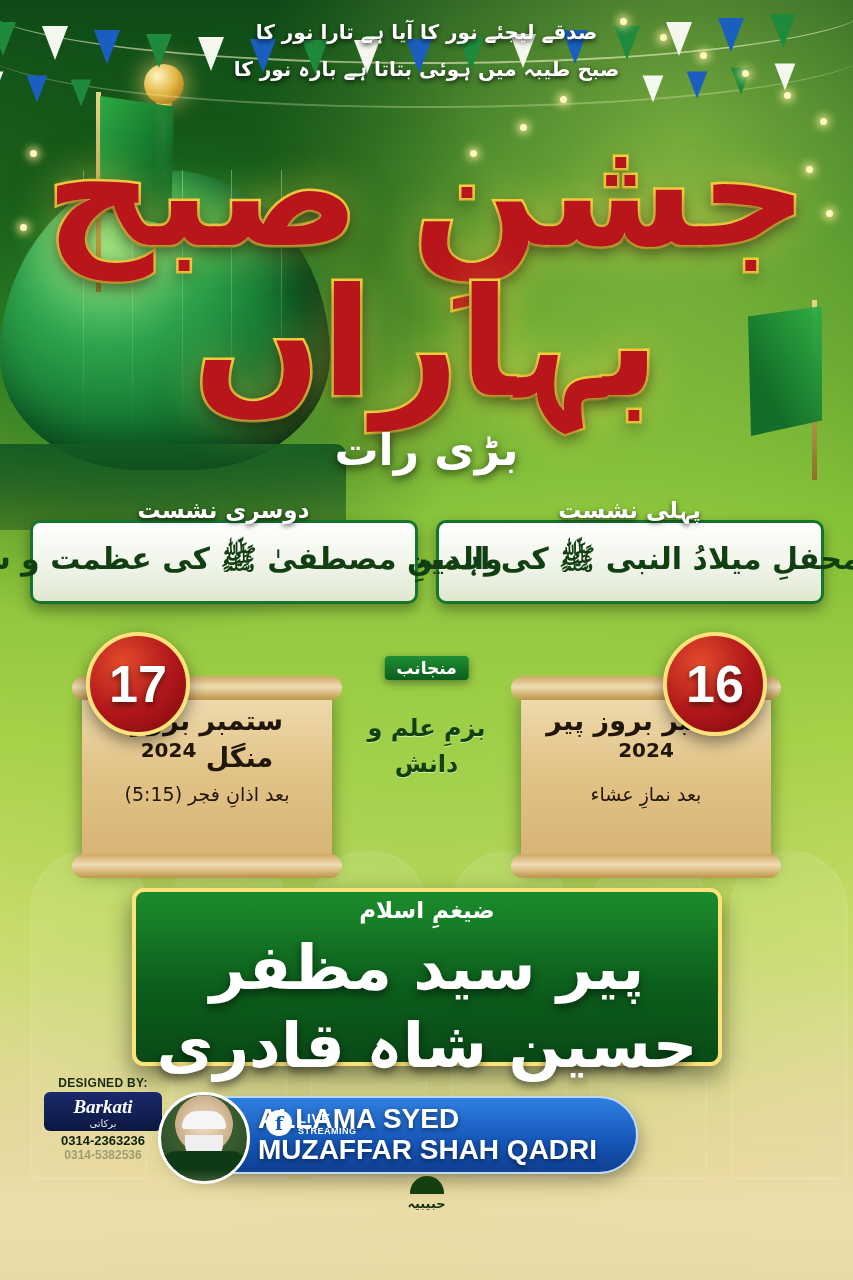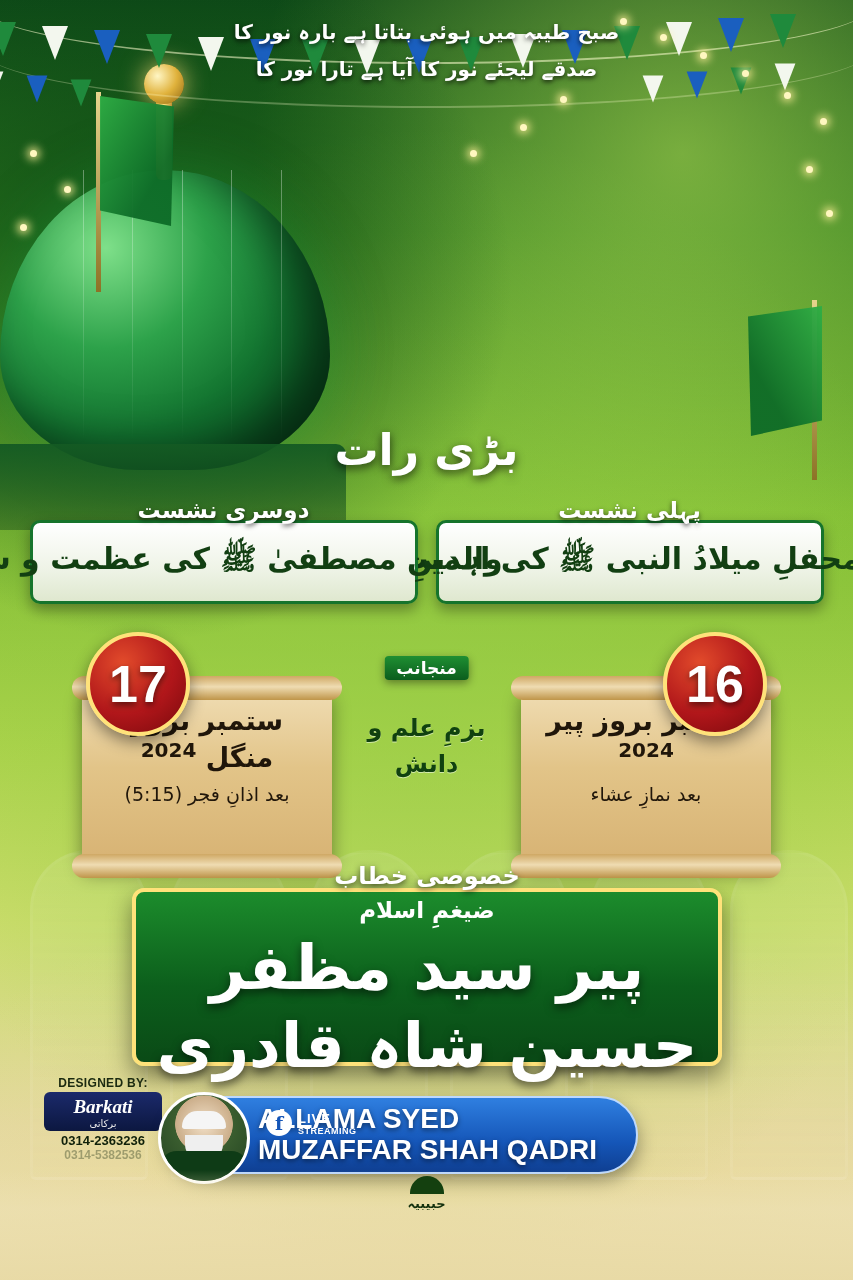--- a/index.html
+++ b/index.html
@@ -428,24 +428,25 @@
     <div class="bulb" style="left:520px; top:124px;"></div>
     <div class="bulb" style="left:470px; top:150px;"></div>
     <div class="bulb" style="left:806px; top:166px;"></div>
     <div class="bulb" style="left:826px; top:210px;"></div>
     <div class="bulb" style="left:30px;  top:150px;"></div>
     <div class="bulb" style="left:64px;  top:186px;"></div>
     <div class="bulb" style="left:20px;  top:224px;"></div>
   </div>
 
   <div class="couplet">
+    <div>صدقے لیجئے نور کا آیا ہے تارا نور کا</div>
     <div>صبح طیبہ میں ہوئی بتاتا ہے بارہ نور کا</div>
-    <div>صدقے لیجئے نور کا آیا ہے تارا نور کا</div>
-  </div>
-
+  </div>
+
+  <div class="title-main">جشنِ صبح بہاراں</div>
   <div class="title-sub">بڑی رات</div>
 
   <div class="sessions">
     <div class="session">
       <div class="session-label">پہلی نشست</div>
       <div class="session-text">محفلِ میلادُ النبی ﷺ کی اہمیت</div>
     </div>
     <div class="session">
       <div class="session-label">دوسری نشست</div>
       <div class="session-text">والدینِ مصطفیٰ ﷺ کی عظمت و شان</div>
@@ -474,21 +475,20 @@
         <div class="scroll-time">بعد اذانِ فجر (5:15)</div>
       </div>
     </div>
     <div class="daybadge" style="left:86px;">17</div>
 
     <div class="middle-tag">منجانب</div>
     <div class="middle-note">بزمِ علم و دانش</div>
   </div>
 
   <div class="speaker-panel">
-    <div class="speaker-kicker">خصوصی خطاب</div>
     <div class="speaker-title">ضیغمِ اسلام</div>
     <div class="speaker-name">پیر سید مظفر حسین شاہ قادری</div>
   </div>
 
   <div class="designer">
     <div class="designer-label">DESIGNED BY:</div>
     <div class="designer-box">
       <div class="designer-brand">Barkati</div>
       <div class="designer-sub">برکاتی</div>
     </div>

